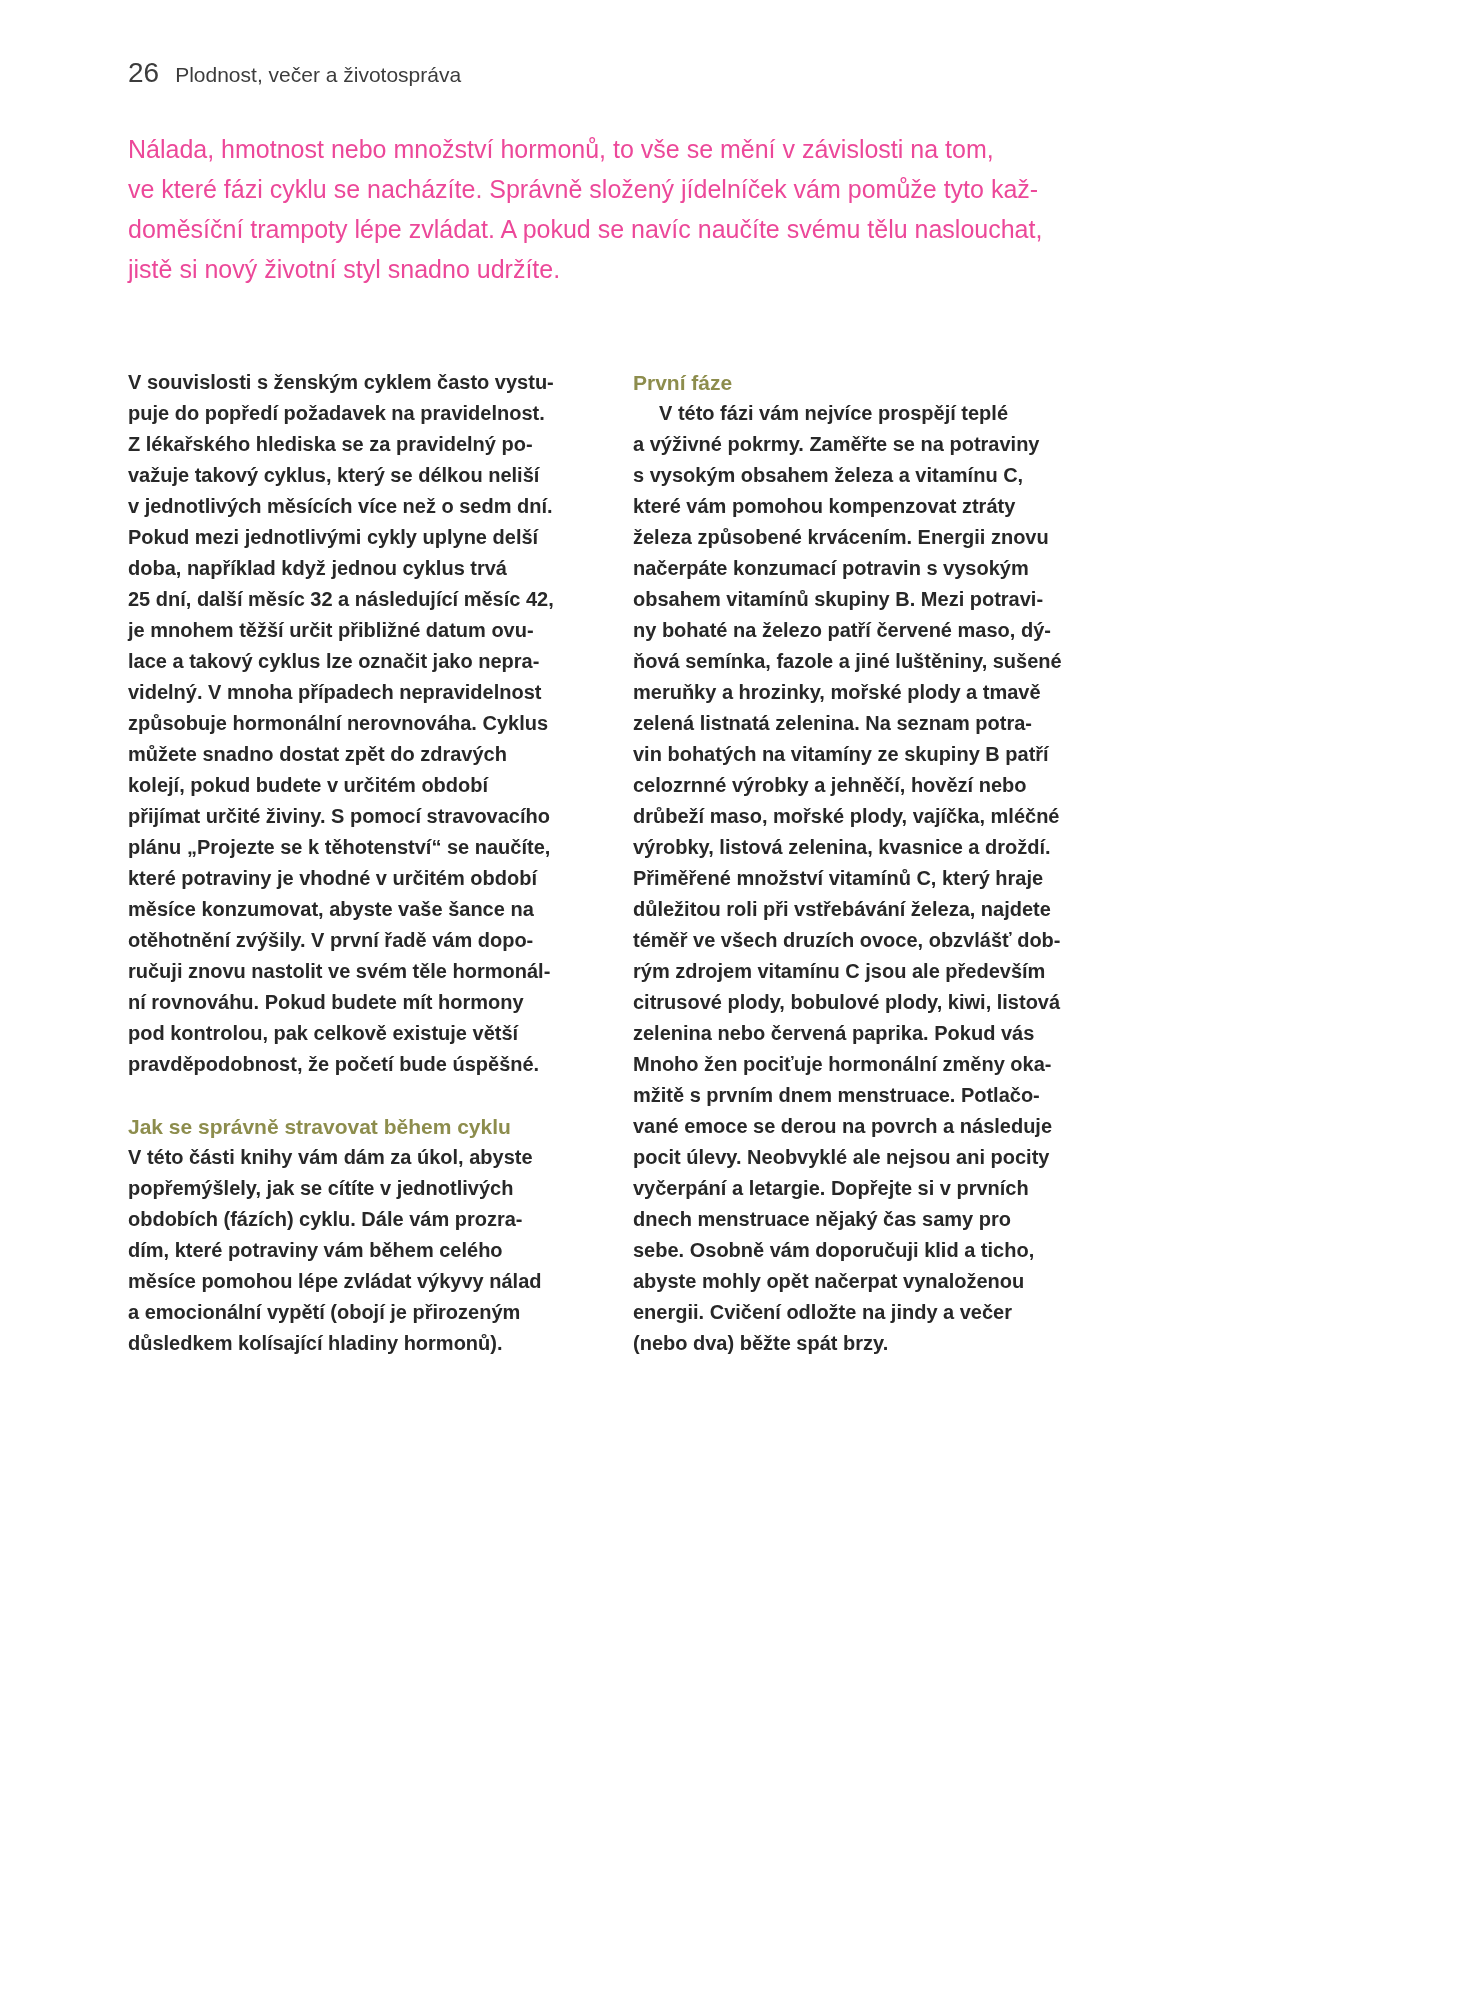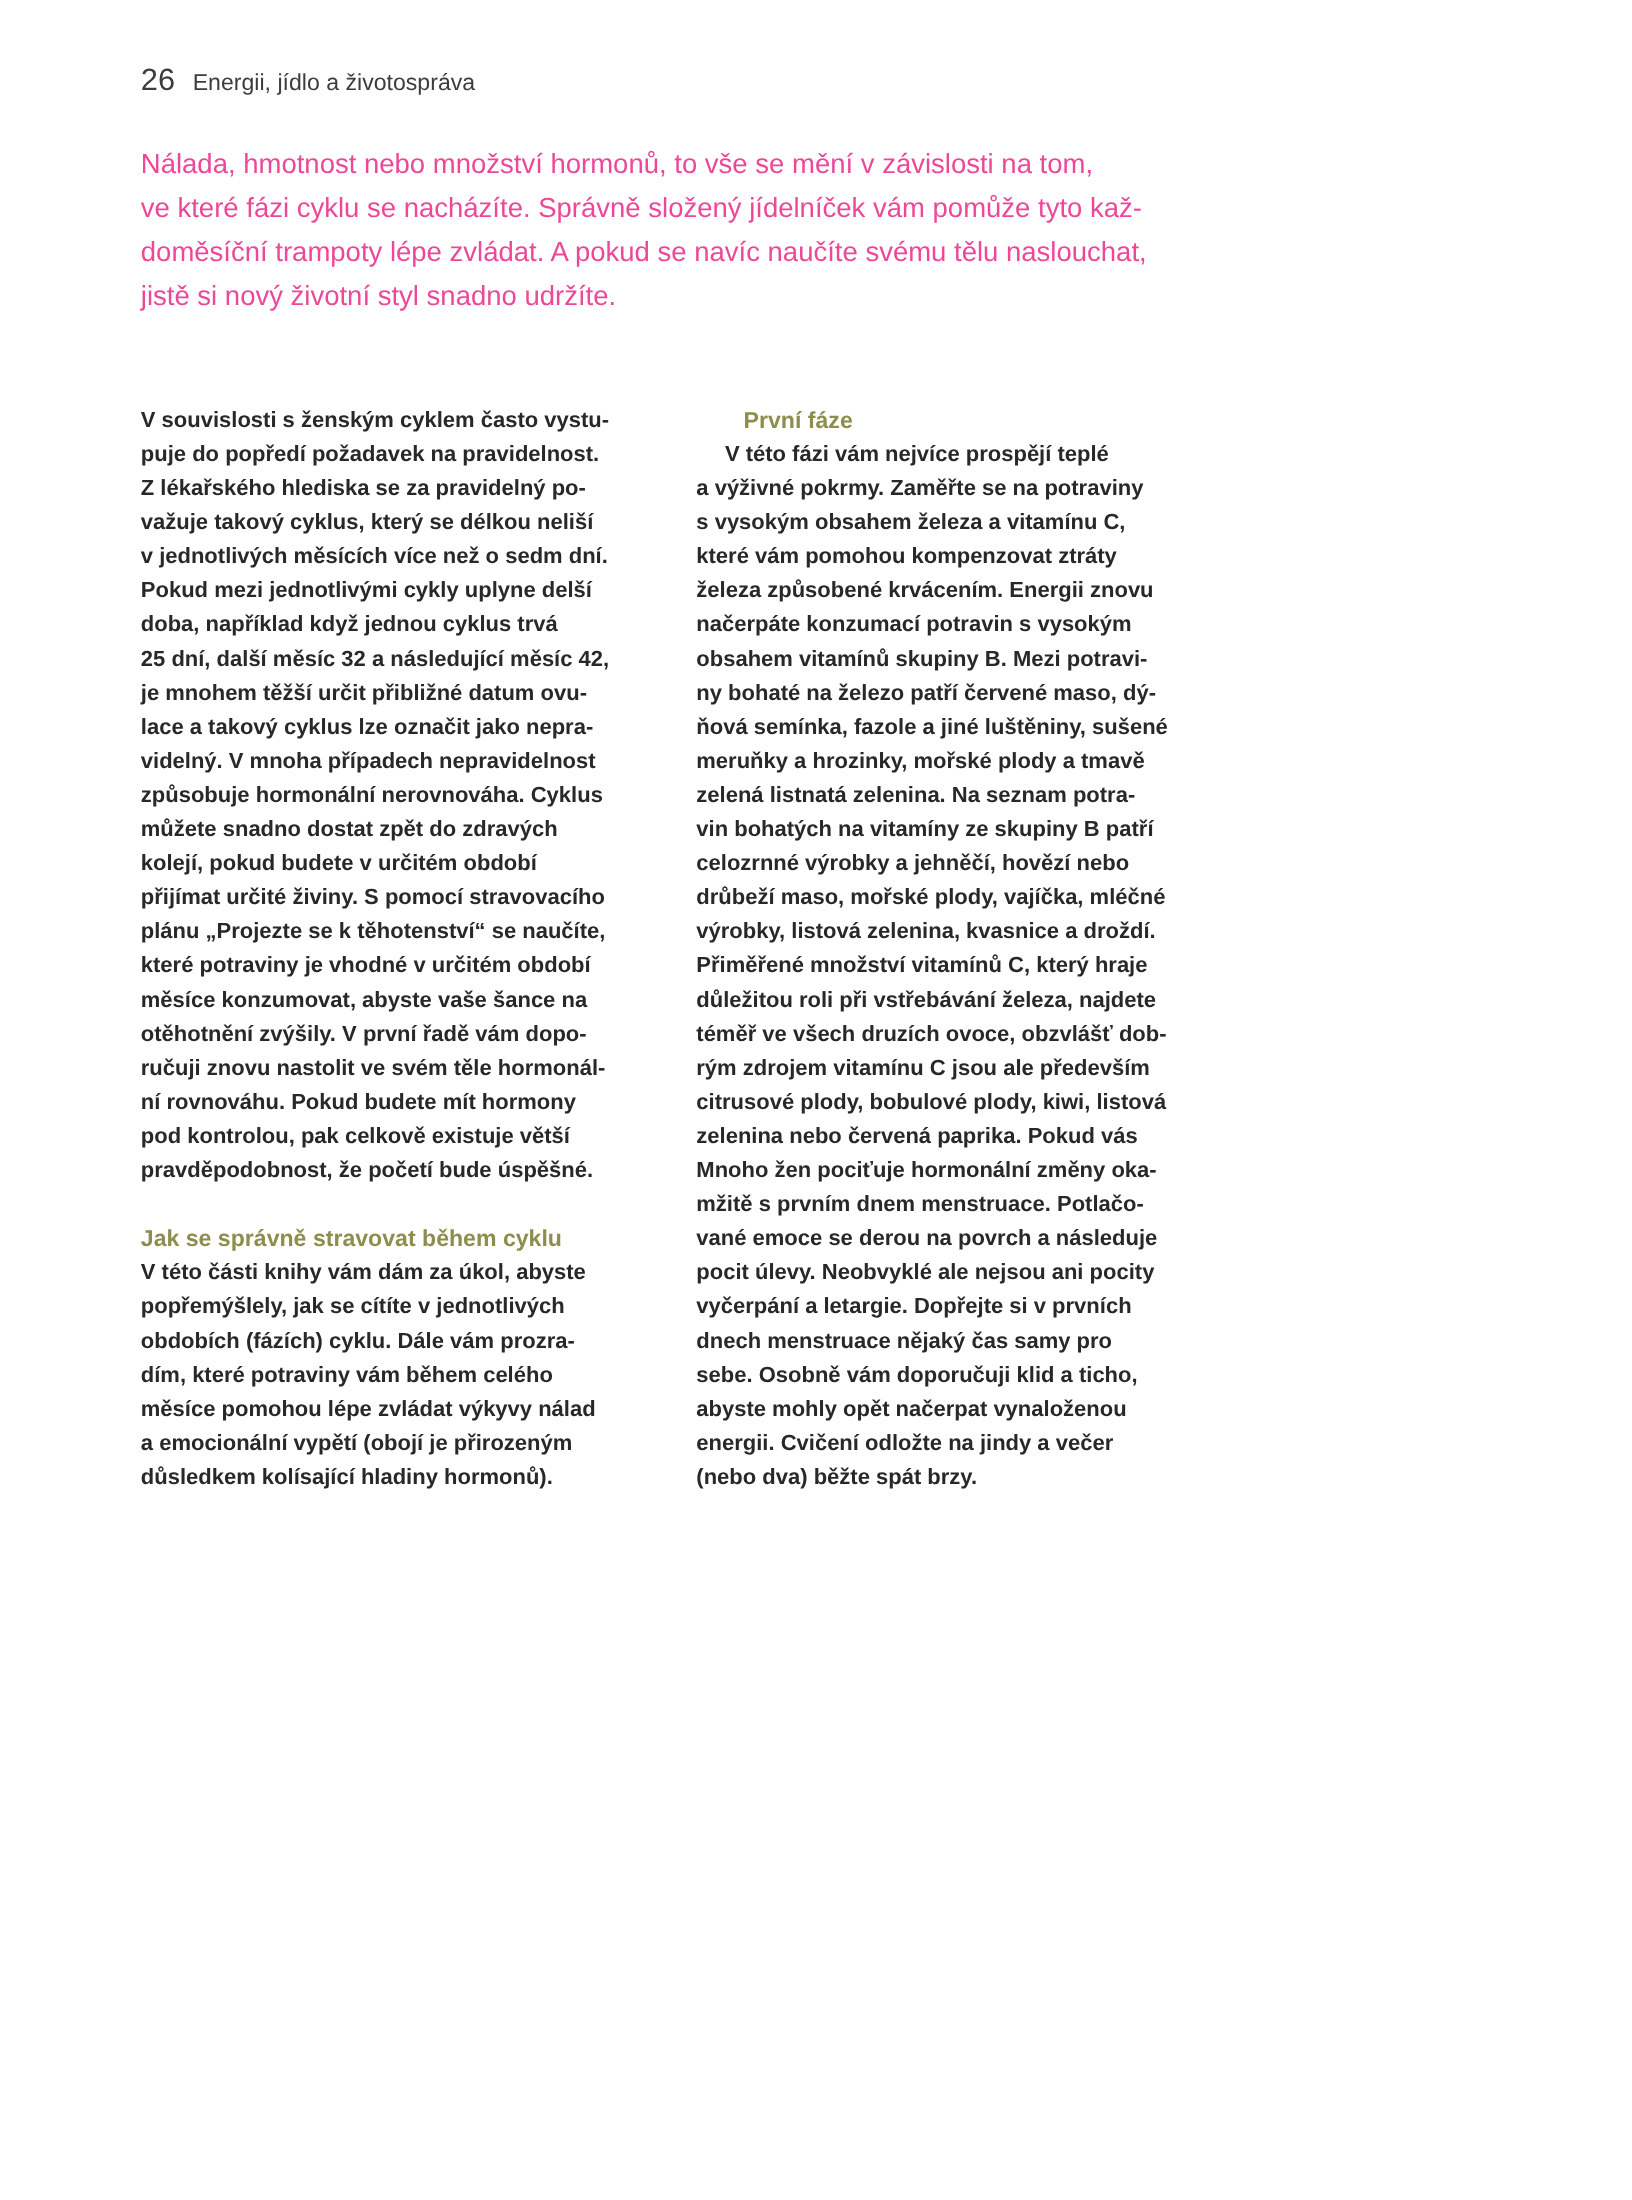--- a/index.html
+++ b/index.html
@@ -68,34 +68,33 @@
   }
   .subheading {
     margin: 31px 0 0 0;
     font-size: 21px;
     line-height: 31px;
     font-weight: bold;
     color: #8d8d4d;
   }
   .col .subheading:first-child {
     margin-top: 0;
-    margin-left: 43px;
   }
   .indent-first {
     text-indent: 26px;
   }
 </style>
 </head>
 <body>
 
 <div class="page">
 
   <header class="running-head">
     <span class="page-num">26</span>
-    <span class="book-title">Energii, jídlo a životospráva</span>
+    <span class="book-title">Plodnost, večer a životospráva</span>
   </header>
 
 
   <p class="lead">Nálada, hmotnost nebo množství hormonů, to vše se mění v závislosti na tom,
 ve které fázi cyklu se nacházíte. Správně složený jídelníček vám pomůže tyto kaž-
 doměsíční trampoty lépe zvládat. A pokud se navíc naučíte svému tělu naslouchat,
 jistě si nový životní styl snadno udržíte.</p>
 
   <div class="columns">
 

